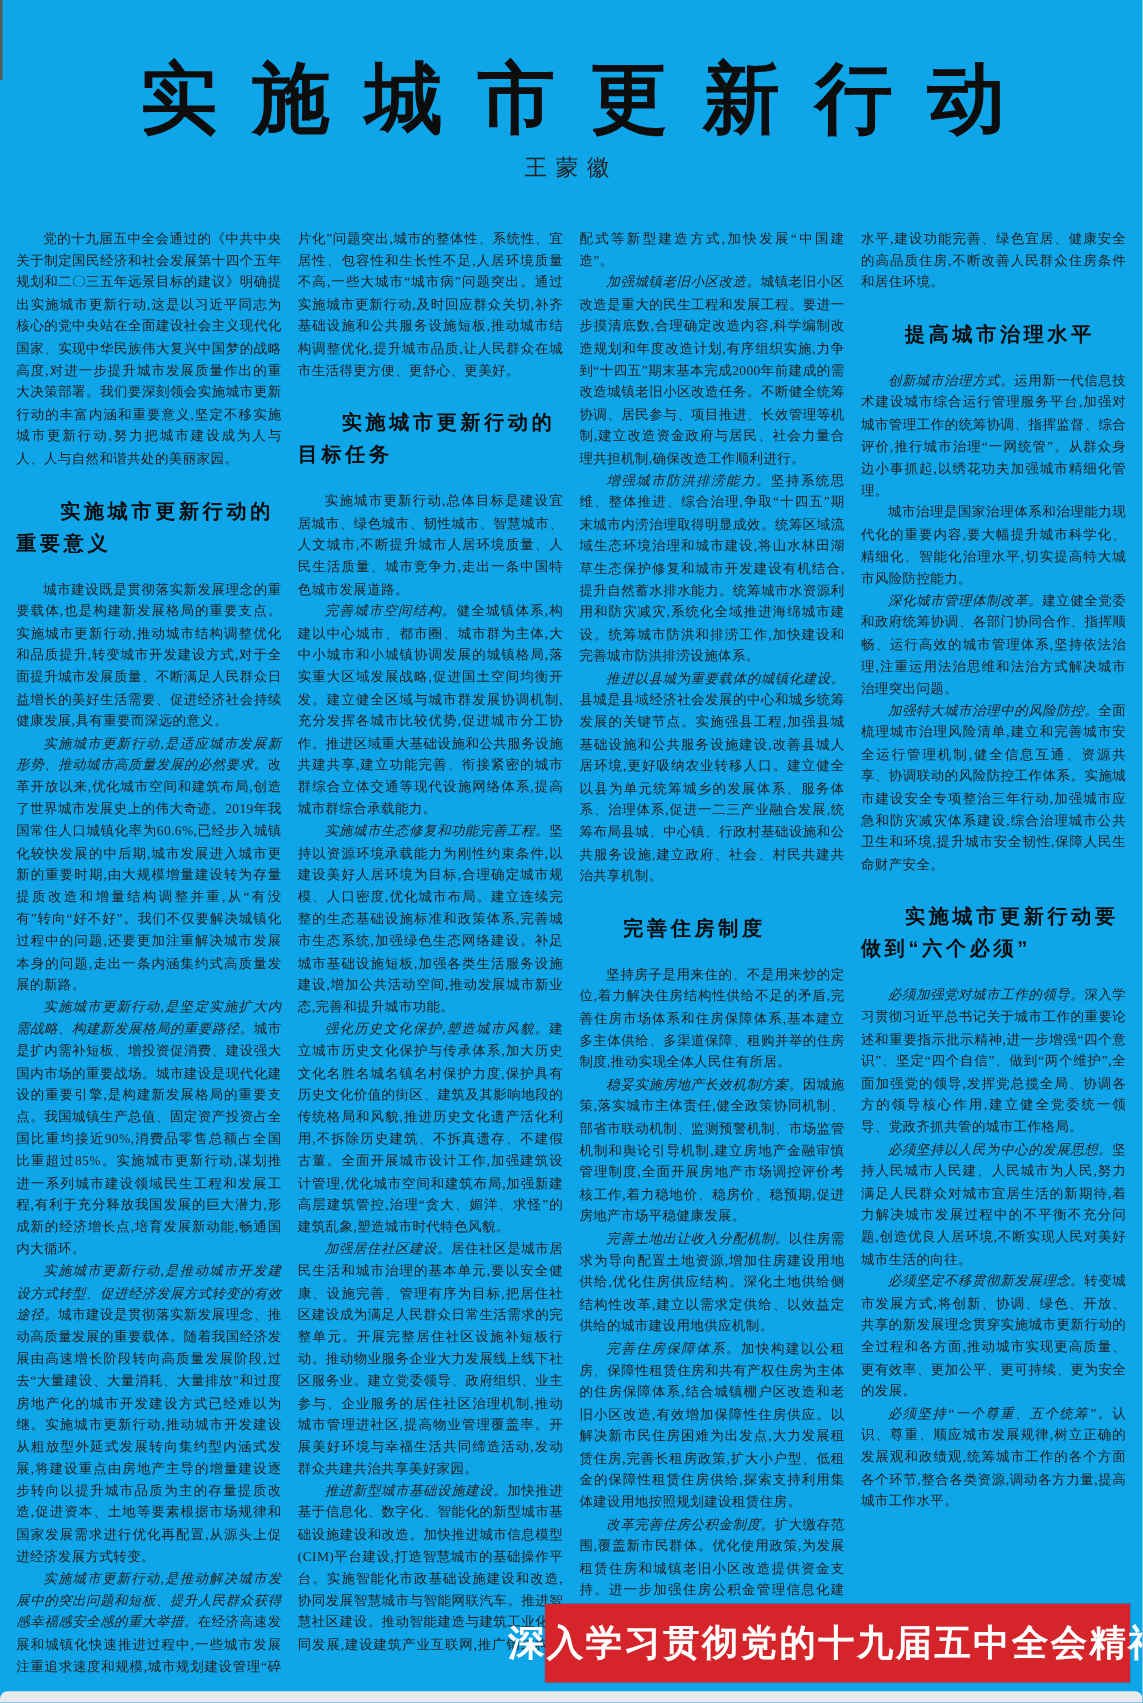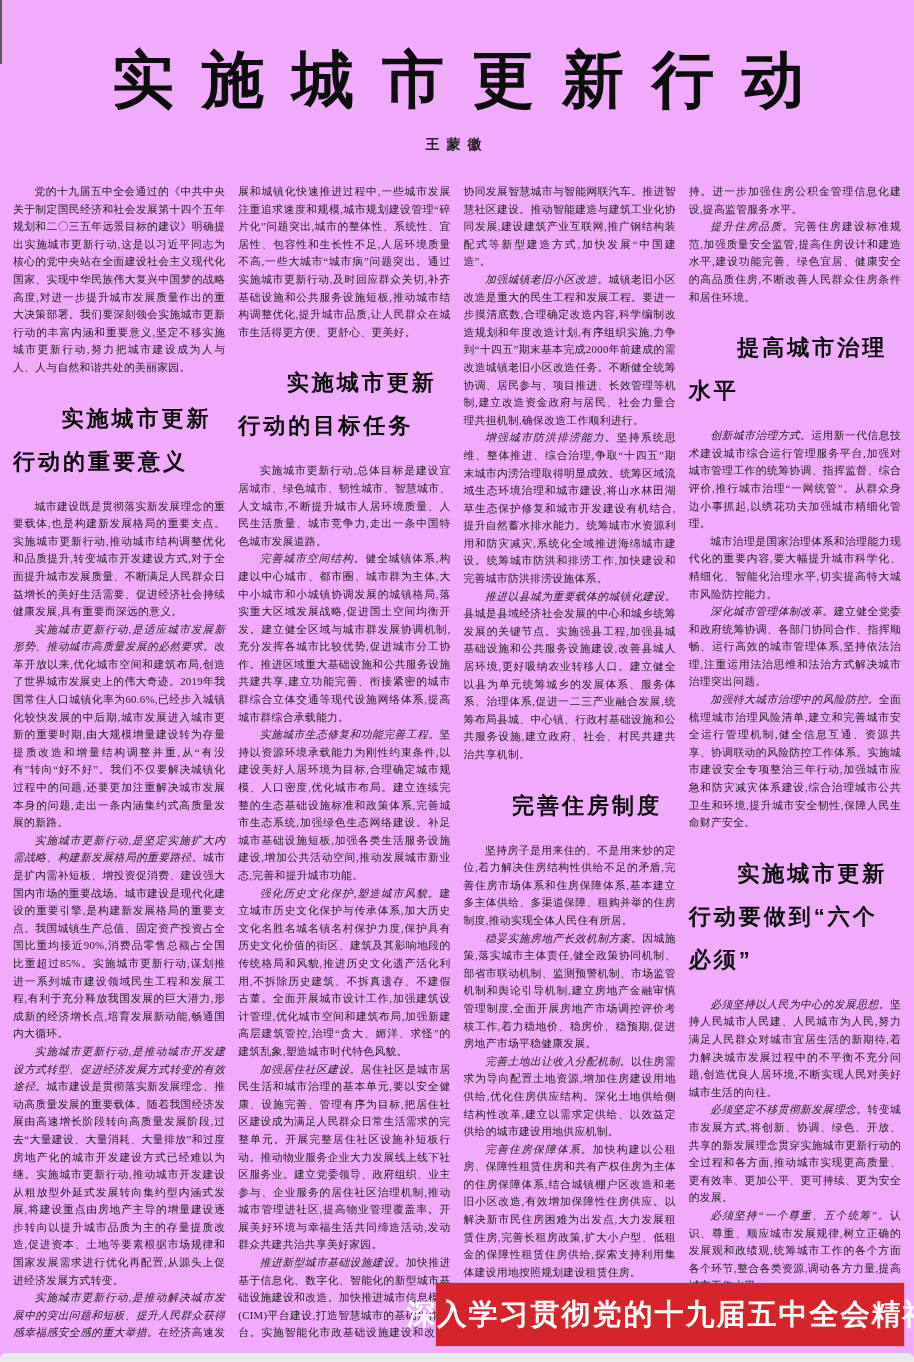--- a/index.html
+++ b/index.html
@@ -1,38 +1,38 @@
 <!DOCTYPE html>
 <html><head>
 <meta charset="utf-8">
 <style>
   html,body{margin:0;padding:0;background:#d9dbdd;}
   .page{
     position:relative;width:914px;height:1362px;margin:0 auto;
-    background:#f0abfc;overflow:hidden;
+    background:#0ea5e9;overflow:hidden;
     font-family:"Liberation Serif","DejaVu Serif",serif;color:#1d1d1d;
   }
   .masthead{position:absolute;top:0;left:0;width:914px;text-align:center;}
   .headline{
     margin:46px 0 0 30px;font-family:"Liberation Sans","DejaVu Sans",sans-serif;
     font-weight:900;font-size:62px;line-height:68px;letter-spacing:28px;color:#0d0d0d;
   }
   .byline{
-    margin-top:22px;font-size:14px;font-weight:bold;letter-spacing:7px;color:#222;
+    margin-top:8px;font-size:18px;font-weight:normal;letter-spacing:7px;color:#222;
   }
   .columns{
     position:absolute;left:13px;top:183px;width:888px;height:1168px;
     column-count:4;column-gap:13px;column-fill:auto;overflow:hidden;
     text-align:justify;font-size:10.8px;line-height:17.6px;letter-spacing:0.3px;color:#212121;
   }
   .para{margin:0;text-indent:2em;}
   .lead{font-weight:normal;font-style:italic;}
   .sec-heading{
     font-family:"Liberation Sans","DejaVu Sans",sans-serif;font-weight:bold;
-    font-size:22px;line-height:43px;letter-spacing:3px;text-indent:2.2em;
+    font-size:16px;line-height:26px;letter-spacing:3px;text-indent:2.2em;
     margin:20px 0 15px 0;color:#0c0c0c;break-inside:avoid;text-align:left;
   }
   .banner{
     position:absolute;right:10px;bottom:16px;width:468px;height:63px;
     display:flex;align-items:center;justify-content:center;
     box-shadow:0 0 0 1px rgba(0,0,0,0.08);
   }
   .banner-text{
     color:#ffffff;font-family:"Liberation Sans","DejaVu Sans",sans-serif;
     font-weight:bold;font-size:29px;letter-spacing:2px;white-space:nowrap;
@@ -90,20 +90,21 @@
     <section>
       <h2 class="sec-heading">提高城市治理水平</h2>
       <p class="para"><span class="lead">创新城市治理方式。</span><span class="ptext">运用新一代信息技术建设城市综合运行管理服务平台,加强对城市管理工作的统筹协调、指挥监督、综合评价,推行城市治理“一网统管”。从群众身边小事抓起,以绣花功夫加强城市精细化管理。</span></p>
       <p class="para"><span class="lead"></span><span class="ptext">城市治理是国家治理体系和治理能力现代化的重要内容,要大幅提升城市科学化、精细化、智能化治理水平,切实提高特大城市风险防控能力。</span></p>
       <p class="para"><span class="lead">深化城市管理体制改革。</span><span class="ptext">建立健全党委和政府统筹协调、各部门协同合作、指挥顺畅、运行高效的城市管理体系,坚持依法治理,注重运用法治思维和法治方式解决城市治理突出问题。</span></p>
       <p class="para"><span class="lead">加强特大城市治理中的风险防控。</span><span class="ptext">全面梳理城市治理风险清单,建立和完善城市安全运行管理机制,健全信息互通、资源共享、协调联动的风险防控工作体系。实施城市建设安全专项整治三年行动,加强城市应急和防灾减灾体系建设,综合治理城市公共卫生和环境,提升城市安全韧性,保障人民生命财产安全。</span></p>
     </section>
 
     <section>
       <h2 class="sec-heading">实施城市更新行动要做到“六个必须”</h2>
+      <p class="para"><span class="lead">必须加强党对城市工作的领导。</span><span class="ptext">深入学习贯彻习近平总书记关于城市工作的重要论述和重要指示批示精神,进一步增强“四个意识”、坚定“四个自信”、做到“两个维护”,全面加强党的领导,发挥党总揽全局、协调各方的领导核心作用,建立健全党委统一领导、党政齐抓共管的城市工作格局。</span></p>
       <p class="para"><span class="lead">必须坚持以人民为中心的发展思想。</span><span class="ptext">坚持人民城市人民建、人民城市为人民,努力满足人民群众对城市宜居生活的新期待,着力解决城市发展过程中的不平衡不充分问题,创造优良人居环境,不断实现人民对美好城市生活的向往。</span></p>
       <p class="para"><span class="lead">必须坚定不移贯彻新发展理念。</span><span class="ptext">转变城市发展方式,将创新、协调、绿色、开放、共享的新发展理念贯穿实施城市更新行动的全过程和各方面,推动城市实现更高质量、更有效率、更加公平、更可持续、更为安全的发展。</span></p>
       <p class="para"><span class="lead">必须坚持“一个尊重、五个统筹”。</span><span class="ptext">认识、尊重、顺应城市发展规律,树立正确的发展观和政绩观,统筹城市工作的各个方面各个环节,整合各类资源,调动各方力量,提高城市工作水平。</span></p>
 
     </section>
 
   </div>
 
   <div class="banner" style="background: rgb(214, 37, 42);">
     <span class="banner-text">深入学习贯彻党的十九届五中全会精神</span>

